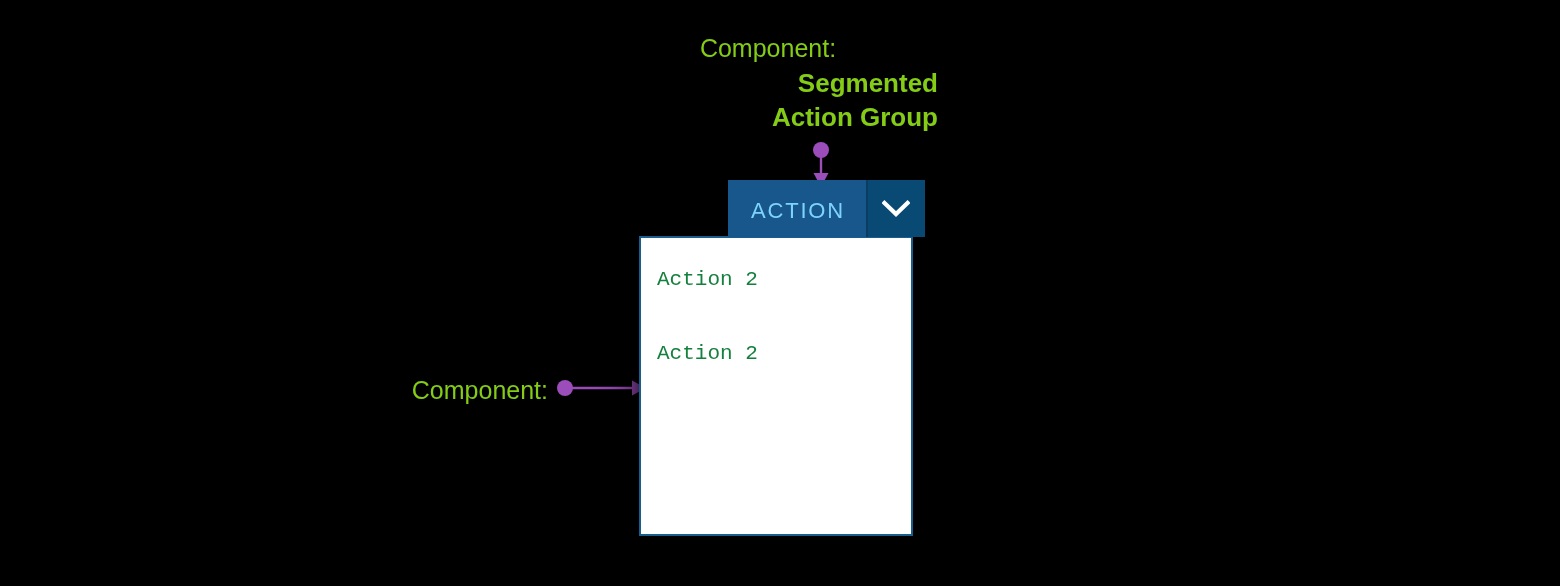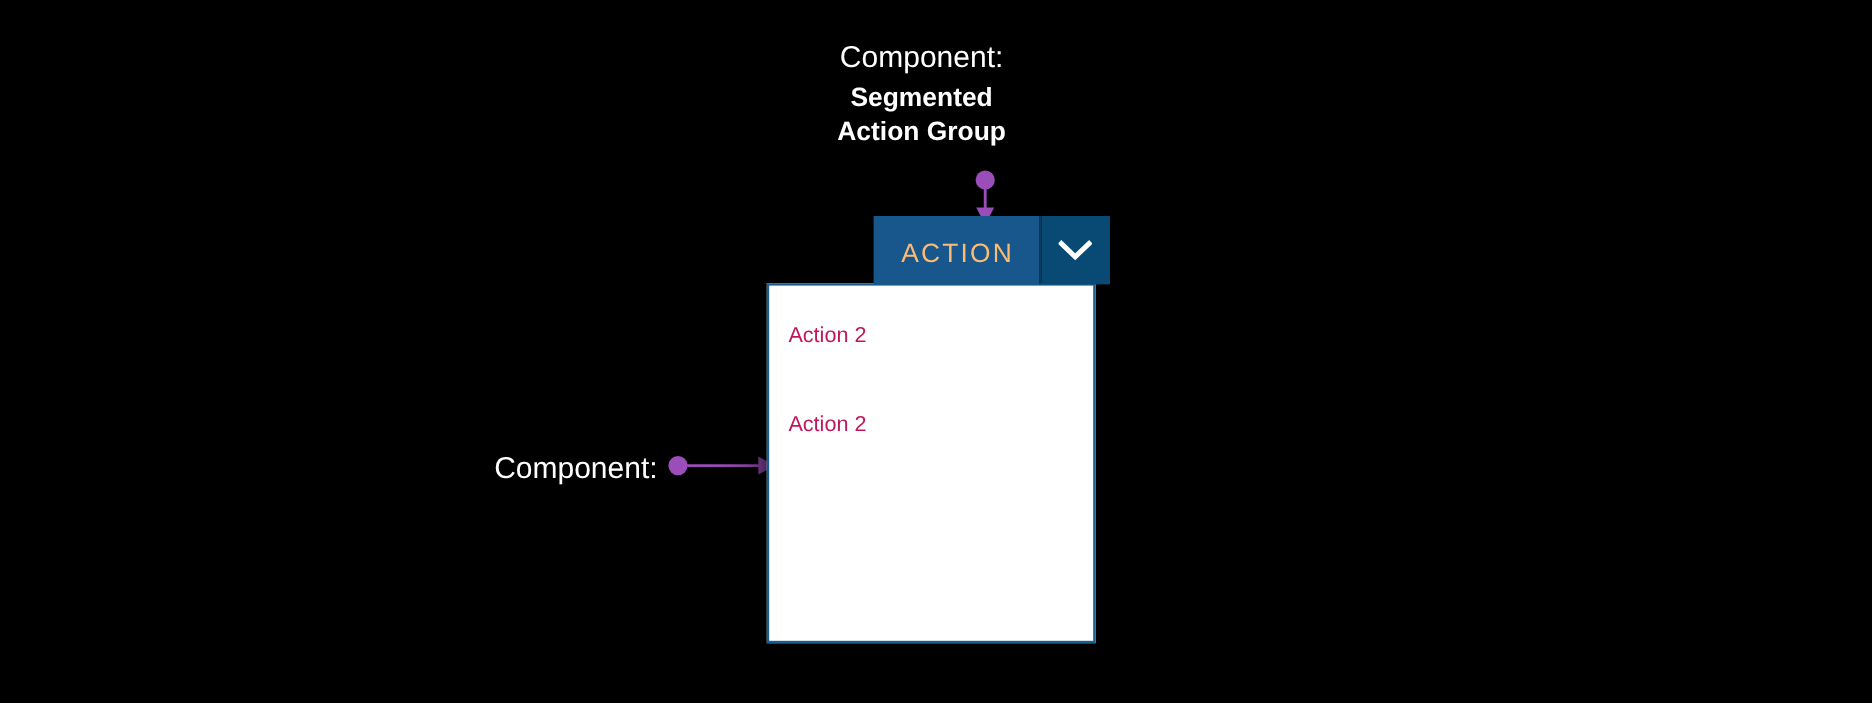--- a/index.html
+++ b/index.html
@@ -18,33 +18,34 @@
 
   .canvas {
     position: absolute;
     inset: 0;
     background: #000000;
   }
 
   
   .annotation {
     position: absolute;
-    color: #ffffff;
+    color: #84cc16;
     font-family: "Liberation Sans", sans-serif;
     line-height: 1.34;
   }
   .annotation .anno-label {
     display: block;
     font-weight: 400;
     font-size: 25px;
   }
   .annotation .anno-value {
     display: block;
     font-weight: 700;
-    font-size: 22px;
+    font-size: 26px;
+    text-align: right;
   }
 
   #anno-top {
     left: 598px;
     top: 32px;
     width: 340px;
     text-align: center;
   }
 
   #anno-left {
@@ -77,21 +78,21 @@
     position: absolute;
     left: 728px;
     top: 180px;
     height: 57px;
     display: flex;
     align-items: stretch;
     z-index: 3;
   }
   #action-button {
     background: #17578B;
-    color: #fdba74;
+    color: #7dd3fc;
     font-size: 22px;
     font-weight: 400;
     letter-spacing: 1.8px;
     padding: 4px 21px 0 23px;
     display: flex;
     align-items: center;
     justify-content: center;
     border: none;
     cursor: pointer;
     font-family: "Liberation Sans", sans-serif;
@@ -134,24 +135,24 @@
        0 22px 56px rgba(0,0,0,0.35);
     z-index: 2;
     padding: 0;
   }
   .menu-item {
     height: 74px;
     display: flex;
     align-items: center;
     padding: 0 16px;
     box-sizing: border-box;
-    color: #be185d;
-    font-size: 18px;
+    color: #15803d;
+    font-size: 21px;
     font-weight: 400;
-    font-family: Liberation Sans, sans-serif;
+    font-family: Liberation Mono, monospace;
     cursor: pointer;
     background: transparent;
   }
   #menu-list {
     padding-top: 4px;
   }
 </style>
 </head>
 <body>
 

